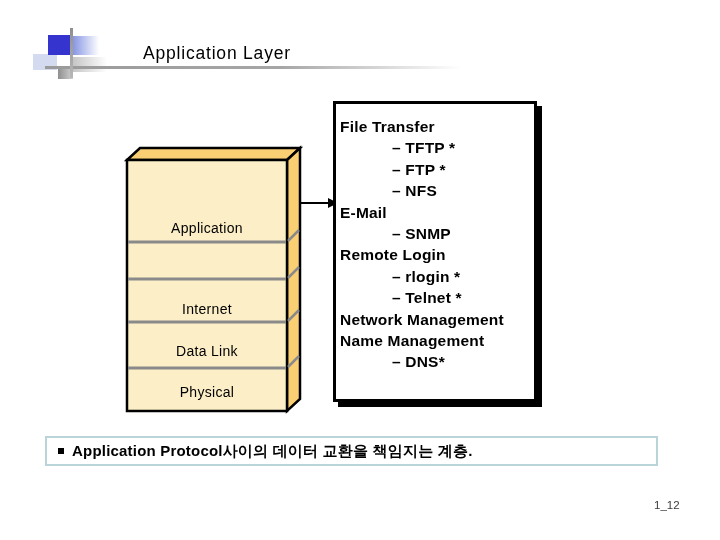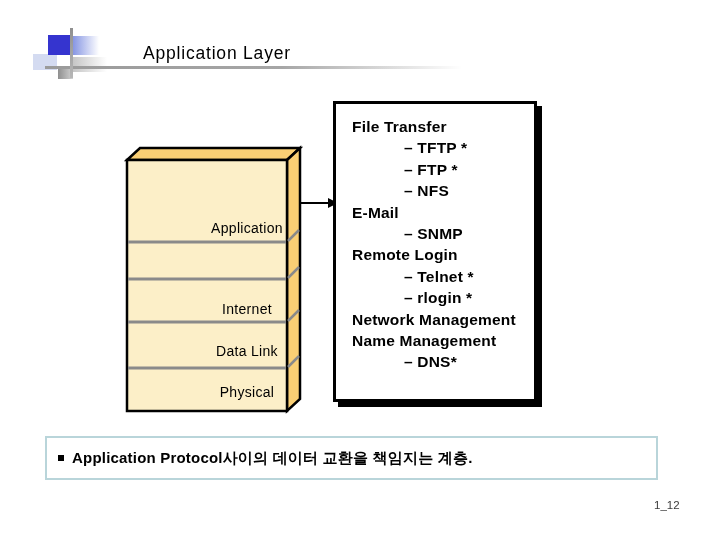--- a/index.html
+++ b/index.html
@@ -22,38 +22,38 @@
   .deco-gray-sq{left:58px;top:69px;width:15px;height:10px;
     background:linear-gradient(to right,#8f8f8f,#d2d2d2);}
   .title{
     position:absolute;left:143px;top:43px;font-size:17.5px;color:#000;
     letter-spacing:.8px;white-space:nowrap;
   }
   
   .stack-svg{position:absolute;left:0;top:0;}
   .stack-label{
     position:absolute;left:127px;width:160px;text-align:center;
-    font-size:14px;color:#000;letter-spacing:.3px;line-height:20px;white-space:nowrap;margin-left:40px;
+    font-size:14px;color:#000;letter-spacing:.3px;line-height:20px;white-space:nowrap;
   }
   .layer-0{top:218px;} .layer-1{top:256px;} .layer-2{top:299px;}
   .layer-3{top:341px;} .layer-4{top:382px;}
   
   .proto-box{
     position:absolute;left:333px;top:101px;width:204px;height:301px;
     box-sizing:border-box;border:3px solid #000;background:#fff;
-    box-shadow:5px 5px 0 #000;padding:12px 0 0 16px;
+    box-shadow:5px 5px 0 #000;padding:12px 0 0 4px;
   }
   .p-line{
     font-size:15.5px;font-weight:bold;line-height:21.4px;color:#000;
     letter-spacing:.2px;white-space:nowrap;
   }
   .p-line.sub{margin-left:52px;}
   
   .footer-bar{
-    position:absolute;left:45px;top:436px;width:613px;height:44px;
+    position:absolute;left:45px;top:436px;width:613px;height:30px;
     box-sizing:border-box;border:2px solid #b9d5da;background:#fff;
     display:flex;align-items:center;padding-left:11px;
   }
   .bullet-sq{width:6px;height:6px;background:#000;margin-right:8px;flex:0 0 auto;}
   .footer-text{font-size:15px;font-weight:bold;color:#000;white-space:nowrap;letter-spacing:.2px;}
   
   .page-num{position:absolute;left:654px;top:499px;font-size:11.5px;color:#3c3c3c;}
 </style>
 </head>
 <body>
@@ -98,22 +98,22 @@
   <div class="stack-label layer-4">Physical</div>
 
   <div class="proto-box">
     <div class="p-line">File Transfer</div>
     <div class="p-line sub">– TFTP *</div>
     <div class="p-line sub">– FTP *</div>
     <div class="p-line sub">– NFS</div>
     <div class="p-line">E-Mail</div>
     <div class="p-line sub">– SNMP</div>
     <div class="p-line">Remote Login</div>
+    <div class="p-line sub">– rlogin *</div>
     <div class="p-line sub">– Telnet *</div>
-    <div class="p-line sub">– rlogin *</div>
     <div class="p-line">Network Management</div>
     <div class="p-line">Name Management</div>
     <div class="p-line sub">– DNS*</div>
   </div>
 
   <div class="footer-bar">
     <span class="bullet-sq"></span>
     <span class="footer-text">Application Protocol사이의 데이터 교환을 책임지는 계층.</span>
   </div>
 

